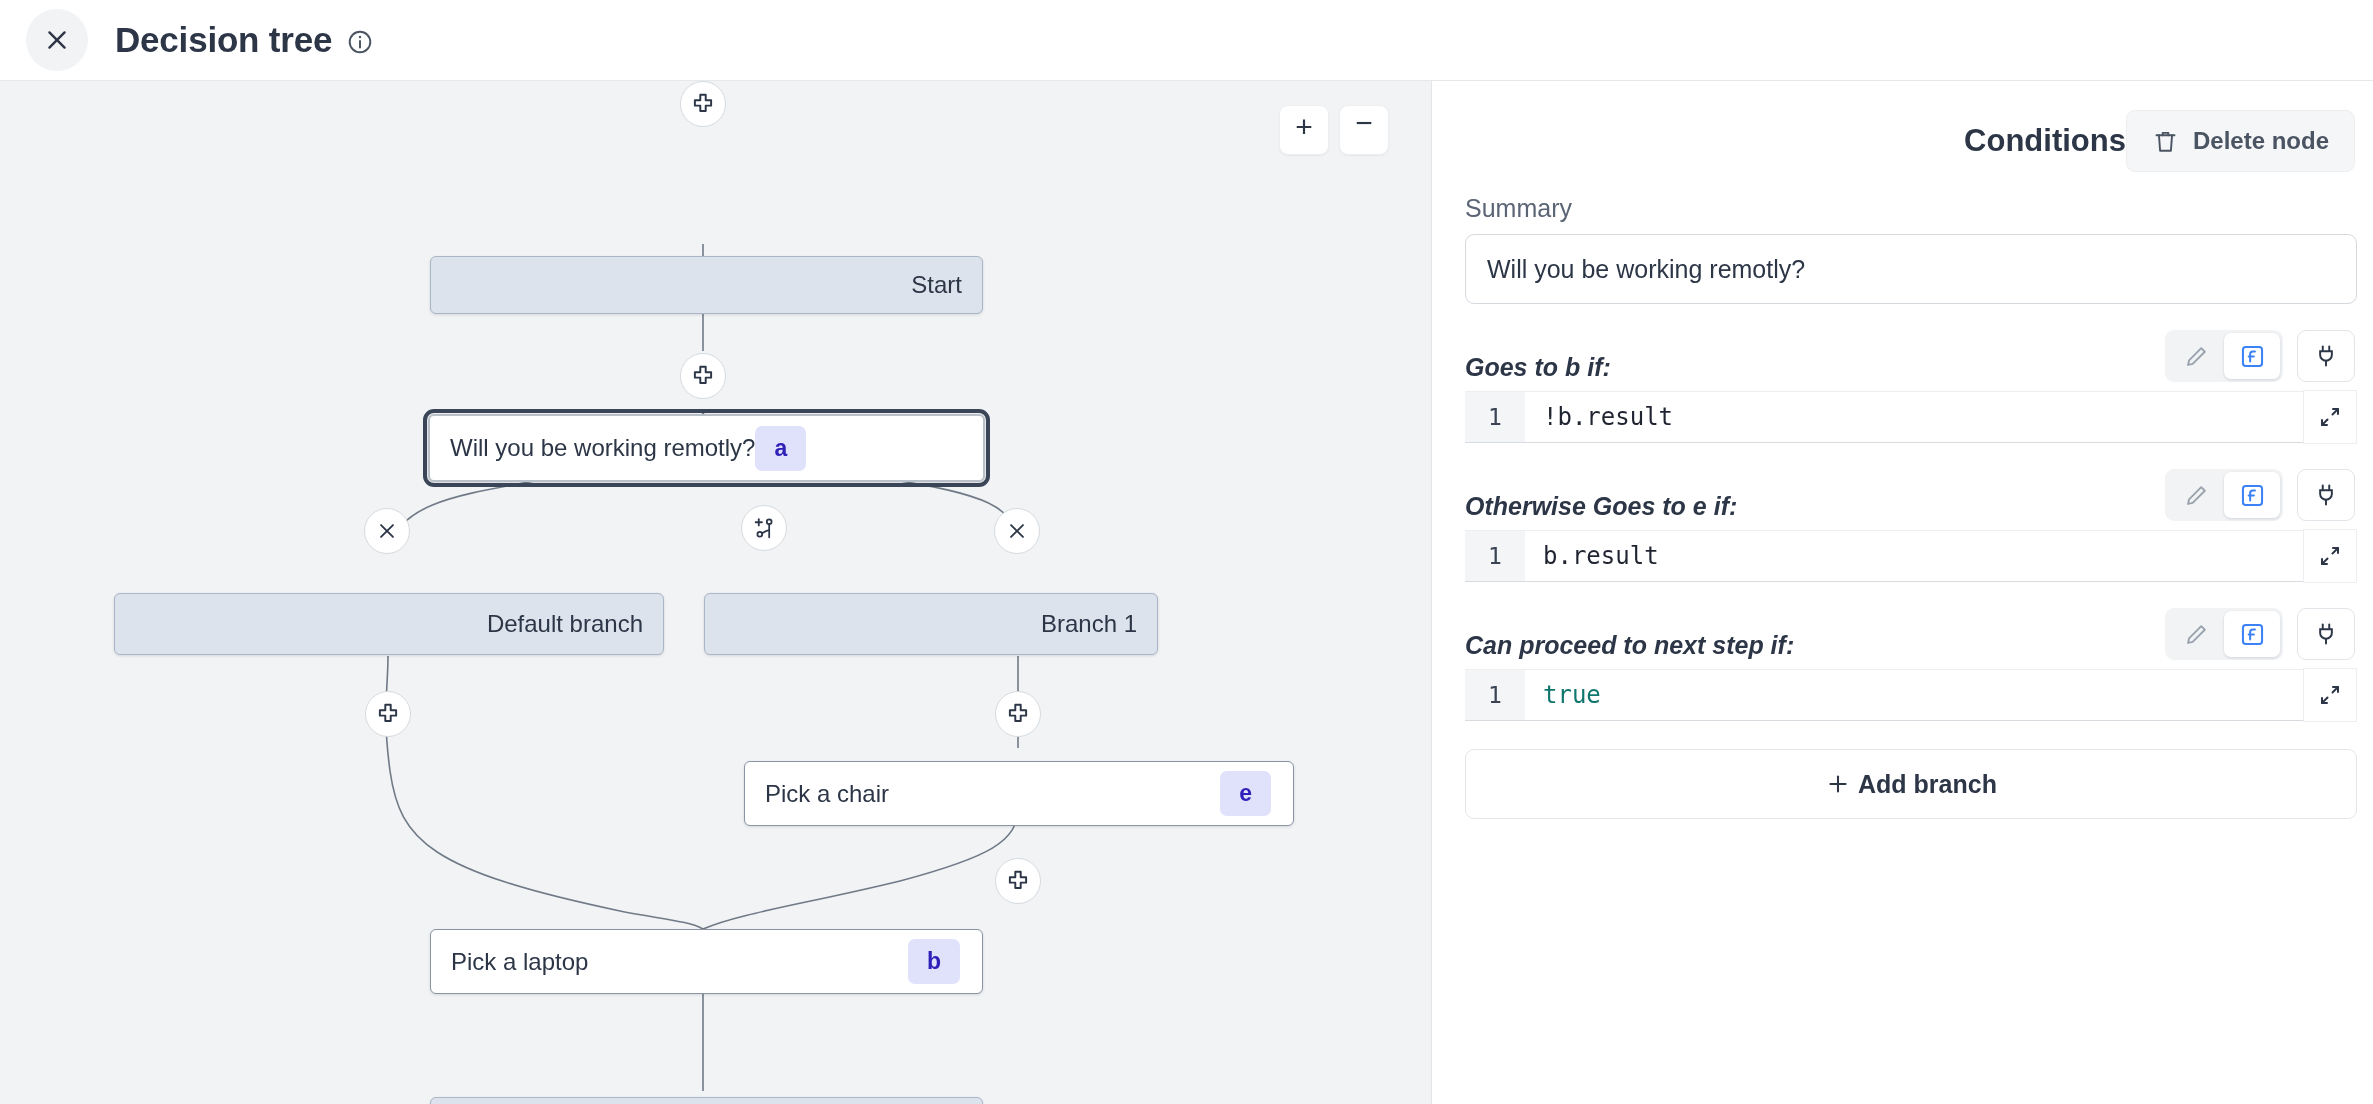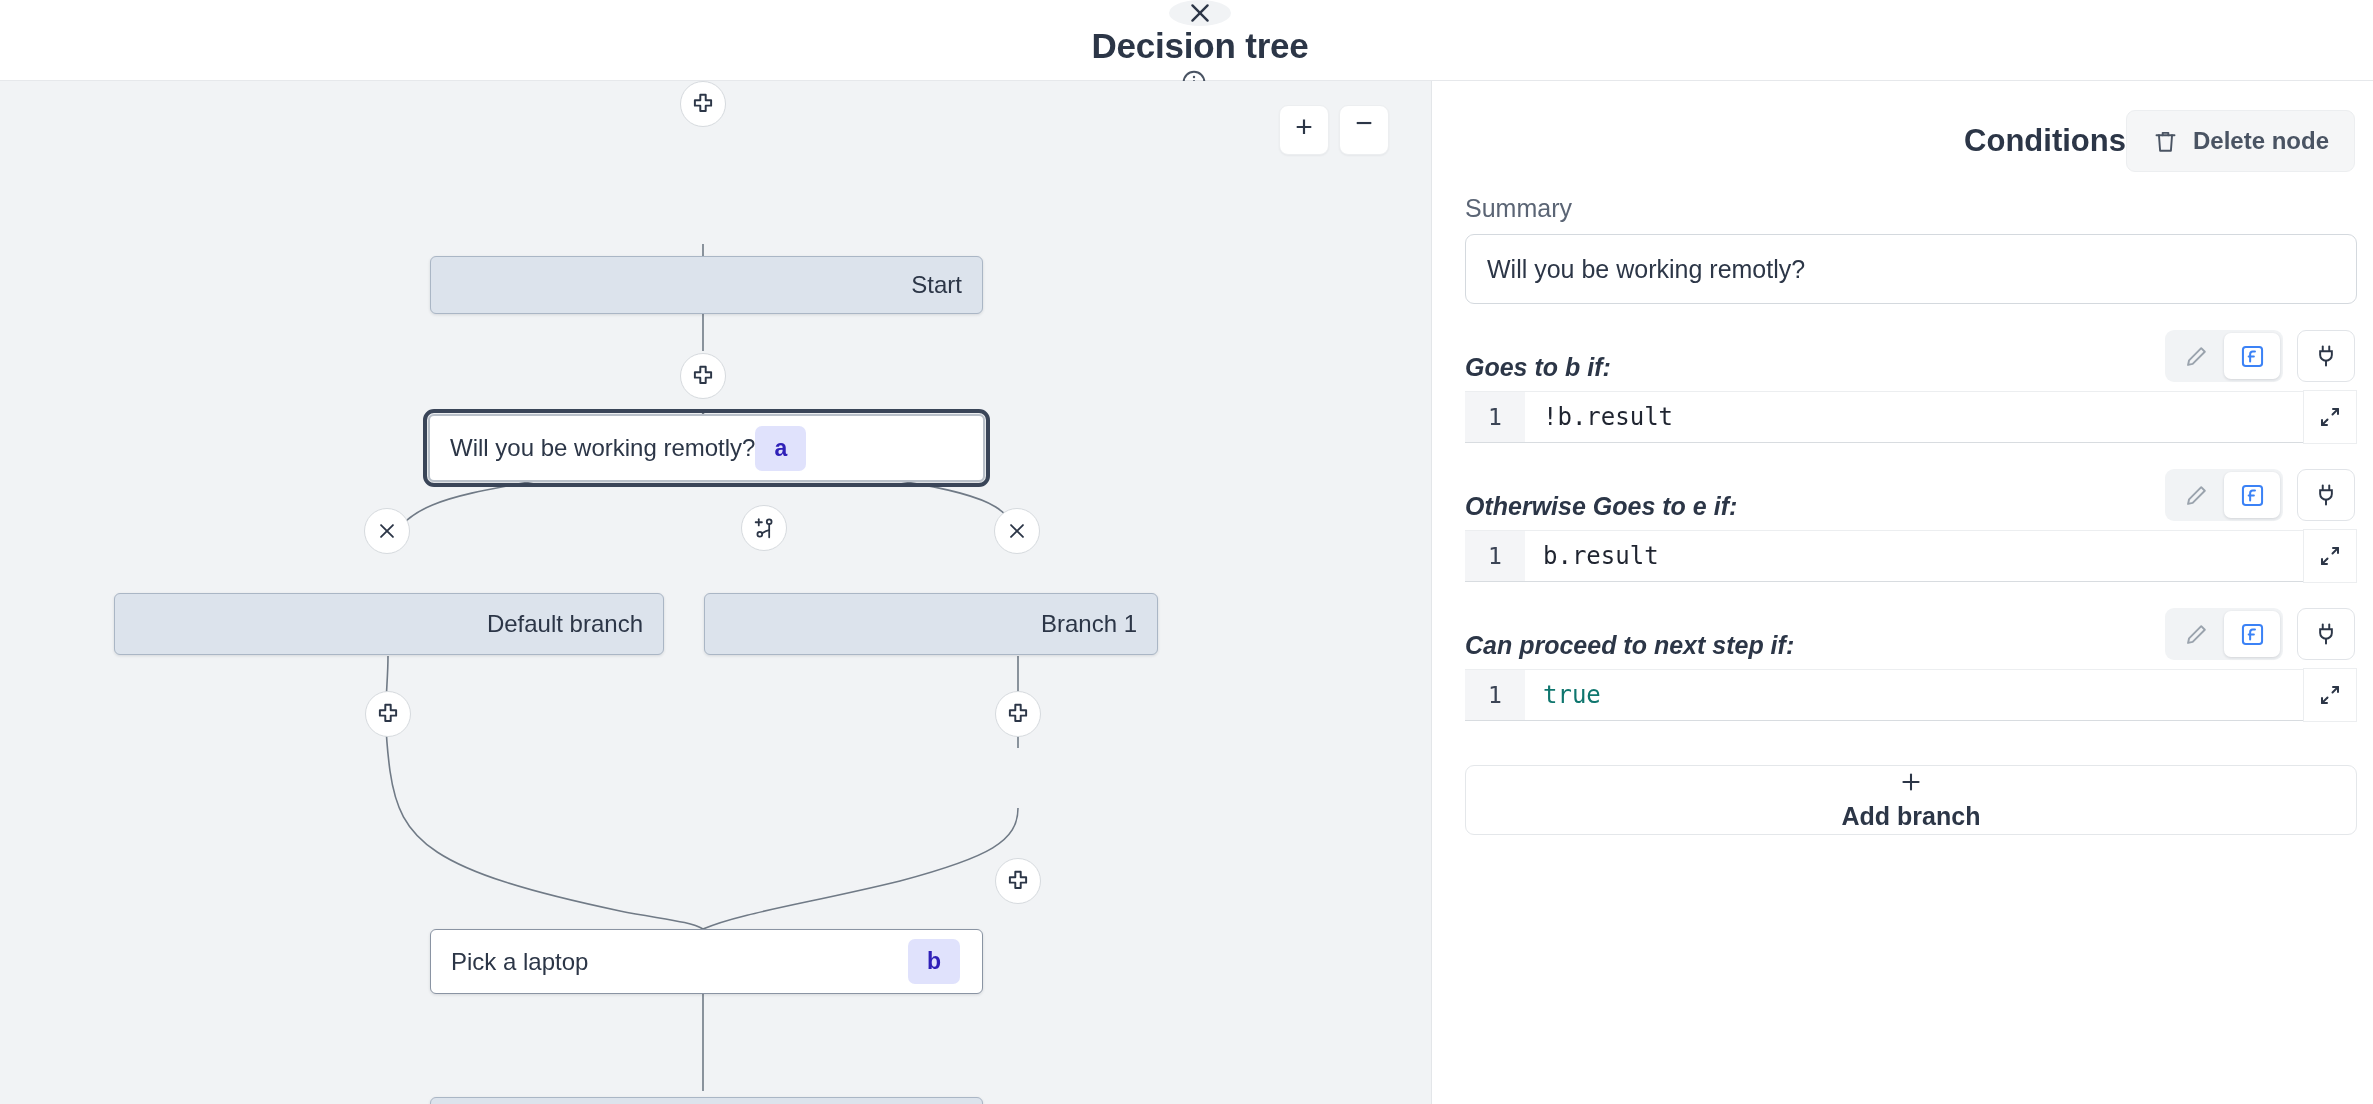--- a/index.html
+++ b/index.html
@@ -9,21 +9,21 @@
     background: #ffffff;
     overflow: hidden;
   }
   .app { position: relative; width: 2373px; height: 1104px; }
 
   
   .header {
     position: absolute; left: 0; top: 0; width: 2373px; height: 81px;
     background: #ffffff;
     border-bottom: 1px solid #e6e8eb;
-    display: flex; align-items: center; flex-direction: column;
+    display: flex; align-items: center;
   }
   .close-btn {
     margin-left: 26px;
     width: 62px; height: 62px; border-radius: 50%;
     background: #f1f3f5;
     display: flex; align-items: center; justify-content: center;
     cursor: pointer; border: none;
   }
   .close-btn svg { width: 26px; height: 26px; }
   .page-title {
@@ -177,28 +177,27 @@
   }
   .code-text.kw { color: #0f766e; }
   .expand-btn {
     position: absolute; right: 0; top: -2px;
     width: 54px; height: 54px;
     background: #ffffff; border: 1px solid #eceef0;
     display: flex; align-items: center; justify-content: center;
     cursor: pointer;
   }
   .add-branch-btn {
-    margin-top: 44px;
+    margin-top: 28px;
     width: 892px; height: 70px;
     border: 1px solid #e4e7ea; border-radius: 9px;
     background: #ffffff;
     display: flex; align-items: center; justify-content: center; gap: 7px;
     font-size: 25px; font-weight: bold; color: #2c3647;
     cursor: pointer;
-    flex-direction: column;
   }
 </style>
 </head>
 <body>
 
 <div class="app">
 
   <div class="header">
     <button class="close-btn">
       <svg viewBox="0 0 24 24" fill="none" stroke="#2c3647" stroke-width="2.2" stroke-linecap="round">
@@ -299,20 +298,24 @@
         <path d="M9.5 3.5 h5 v5 h5 v5 h-5 v5 h-5 v-5 h-5 v-5 h5 z"></path>
       </svg>
     </div>
 
     <div class="handle" style="left:995px; top:610px;">
       <svg width="26" height="26" viewBox="0 0 24 24" fill="none" stroke="#2c3647" stroke-width="1.8" stroke-linejoin="round">
         <path d="M9.5 3.5 h5 v5 h5 v5 h-5 v5 h-5 v-5 h-5 v-5 h5 z"></path>
       </svg>
     </div>
 
+    <div class="node white" style="left:744px; top:680px; width:550px; height:65px;">
+      <span class="node-label">Pick a chair</span>
+      <span class="node-badge">e</span>
+    </div>
 
     <div class="handle" style="left:995px; top:777px;">
       <svg width="26" height="26" viewBox="0 0 24 24" fill="none" stroke="#2c3647" stroke-width="1.8" stroke-linejoin="round">
         <path d="M9.5 3.5 h5 v5 h5 v5 h-5 v5 h-5 v-5 h-5 v-5 h5 z"></path>
       </svg>
     </div>
 
     <div class="node white" style="left:430px; top:848px; width:553px; height:65px;">
       <span class="node-label">Pick a laptop</span>
       <span class="node-badge">b</span>

